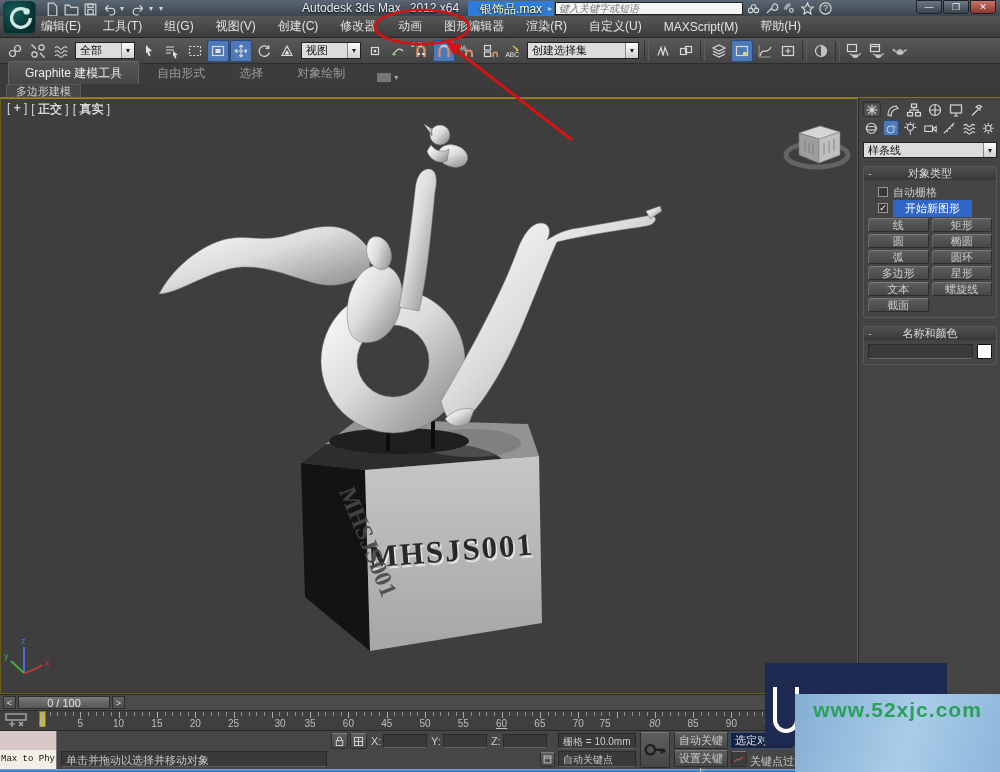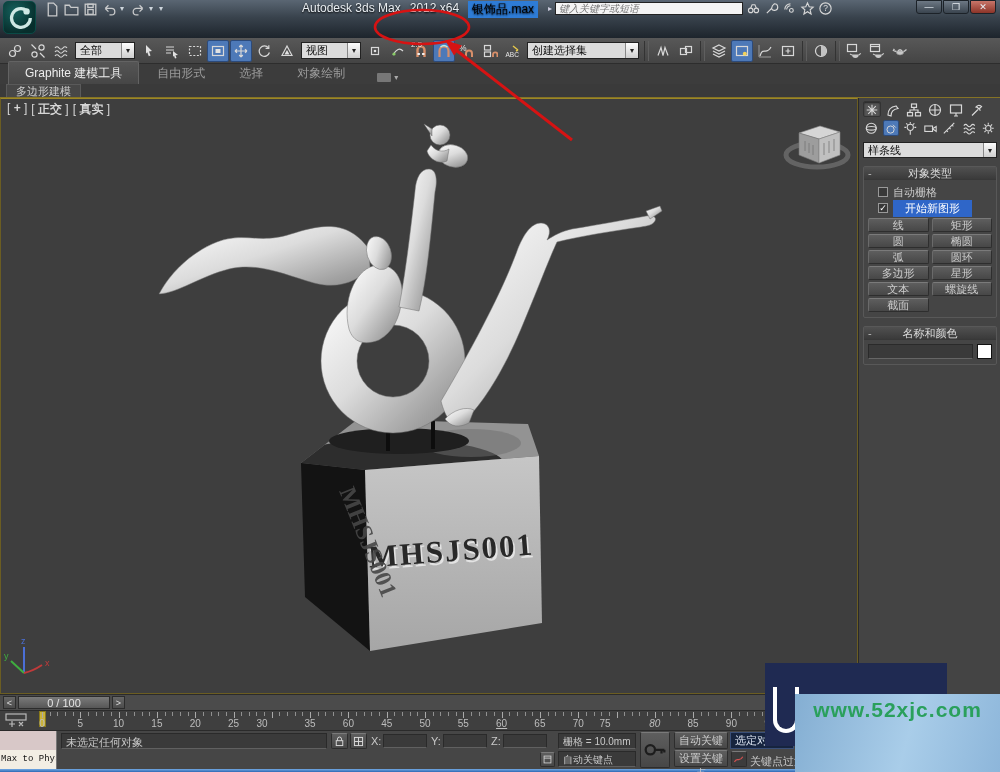--- a/index.html
+++ b/index.html
@@ -16,21 +16,21 @@
   #header { position:relative; height:38px;
     background:linear-gradient(#5a6673 0%, #39434d 45%, #1d242c 100%); }
   #applogo { position:absolute; left:3px; top:1px; width:33px; height:33px; z-index:6;
     border-radius:5px; background:radial-gradient(circle at 35% 30%, #15605c, #072e2c 75%);
     border:1px solid #0a4a46; }
   #qat { position:absolute; left:44px; top:1px; display:flex; gap:2px; align-items:center; }
   .qbtn { width:17px; height:14px; opacity:.9; }
   .qcaret { color:#cdd5dc; font-size:8px; width:8px; }
   #title-text { position:absolute; left:302px; top:1px; font-size:12px; color:#e9eef2;
     display:flex; gap:9px; white-space:nowrap; text-shadow:0 1px 2px #000; }
-  #title-file { background:#2e7cd6; padding:0 4px; color:#000000; }
+  #title-file { background:#2e7cd6; padding:0 12px; color:#fef9c3; }
   #searchgrp { position:absolute; left:548px; top:1px; display:flex; align-items:center; gap:3px; }
   #search-input { width:188px; height:13px; font-size:10px; font-style:italic; color:#777;
     background:#f4f4f4; border:1px solid #222; padding:0 3px; font-family:"Liberation Sans",sans-serif; }
   .sic { width:15px; height:14px; }
   #winbtns { position:absolute; right:4px; top:0; display:flex; gap:1px; }
   .wbtn { width:26px; height:14px; background:linear-gradient(#6d7884,#3a444e);
     border:1px solid #1c2228; border-radius:0 0 3px 3px; color:#e8eef4; font-size:9px;
     display:flex; align-items:center; justify-content:center; }
   #menubar { position:absolute; left:0; right:0; top:16px; height:22px; display:flex;
     align-items:center; padding-left:30px;
@@ -223,20 +223,34 @@
             <circle cx="8" cy="8" r="6" class="s"></circle>
             <text x="5.7" y="11" font-size="9" fill="#ddd">?</text>
           </svg>
         </span>
     </div>
     <div id="winbtns">
       <div class="wbtn">—</div>
       <div class="wbtn">❒</div>
       <div class="wbtn" style="background:linear-gradient(#c8766a,#8c3428)">✕</div>
     </div>
+    <div id="menubar">
+        <div class="menu-item">编辑(E)</div>
+        <div class="menu-item">工具(T)</div>
+        <div class="menu-item">组(G)</div>
+        <div class="menu-item">视图(V)</div>
+        <div class="menu-item">创建(C)</div>
+        <div class="menu-item">修改器</div>
+        <div class="menu-item">动画</div>
+        <div class="menu-item">图形编辑器</div>
+        <div class="menu-item">渲染(R)</div>
+        <div class="menu-item">自定义(U)</div>
+        <div class="menu-item">MAXScript(M)</div>
+        <div class="menu-item">帮助(H)</div>
+      </div>
   </div>
 
   <div id="toolbar">
       <div class="ticon">
         <svg viewBox="0 0 16 16">
           <circle cx="5.5" cy="10.5" r="3" class="s"></circle>
           <circle cx="10.5" cy="5.5" r="3" class="s"></circle>
         </svg>
       </div>
       <div class="ticon">
@@ -692,21 +706,21 @@
         <div class="tick" style="left: 168.52px;"></div>
         <div class="tick" style="left: 176.18px;"></div>
         <div class="tick" style="left: 183.84px;"></div>
         <div class="tick maj" style="left: 191.5px;"></div>
         <div class="tnum" style="left: 191.5px;">25</div>
         <div class="tick" style="left: 199.16px;"></div>
         <div class="tick" style="left: 206.82px;"></div>
         <div class="tick" style="left: 214.48px;"></div>
         <div class="tick" style="left: 222.14px;"></div>
         <div class="tick maj" style="left: 229.8px;"></div>
-        <div class="tnum" style="left: 220px;">30</div>
+        <div class="tnum" style="left: 238px;">30</div>
         <div class="tick" style="left: 237.46px;"></div>
         <div class="tick" style="left: 245.12px;"></div>
         <div class="tick" style="left: 252.78px;"></div>
         <div class="tick" style="left: 260.44px;"></div>
         <div class="tick maj" style="left: 268.1px;"></div>
         <div class="tnum" style="left: 268.1px;">35</div>
         <div class="tick" style="left: 275.76px;"></div>
         <div class="tick" style="left: 283.42px;"></div>
         <div class="tick" style="left: 291.08px;"></div>
         <div class="tick" style="left: 298.74px;"></div>
@@ -784,21 +798,21 @@
         <div class="tick" style="left: 758.34px;"></div>
         <div class="tick maj" style="left: 766px;"></div>
         <div class="tnum" style="left: 766px;">100</div>
       </div>
   </div>
 
   <div id="statusbar">
     <div id="listener-top"></div>
     <div id="listener-bottom">Max to Physcs (</div>
 
-    <div class="sfield" style="left:61px; top:2px; width:266px; height:16px;">未选定任何对象</div>
+    <div class="sfield" style="left:61px; top:20px; width:266px; height:16px;">单击并拖动以选择并移动对象</div>
 
     <div class="sbtn" style="left:331px; top:2px; width:17px; height:16px; padding:1px;">
       <svg viewBox="0 0 16 16">
           <rect x="4" y="7" width="8" height="6" class="s"></rect>
           <path d="M5.5,7 V5 a2.5,2.5 0 0 1 5,0 v2" class="s"></path>
         </svg>
     </div>
     <div class="sbtn" style="left:350px; top:2px; width:17px; height:16px; padding:1px;">
       <svg viewBox="0 0 16 16">
           <rect x="3" y="3" width="10" height="10" class="s"></rect>

